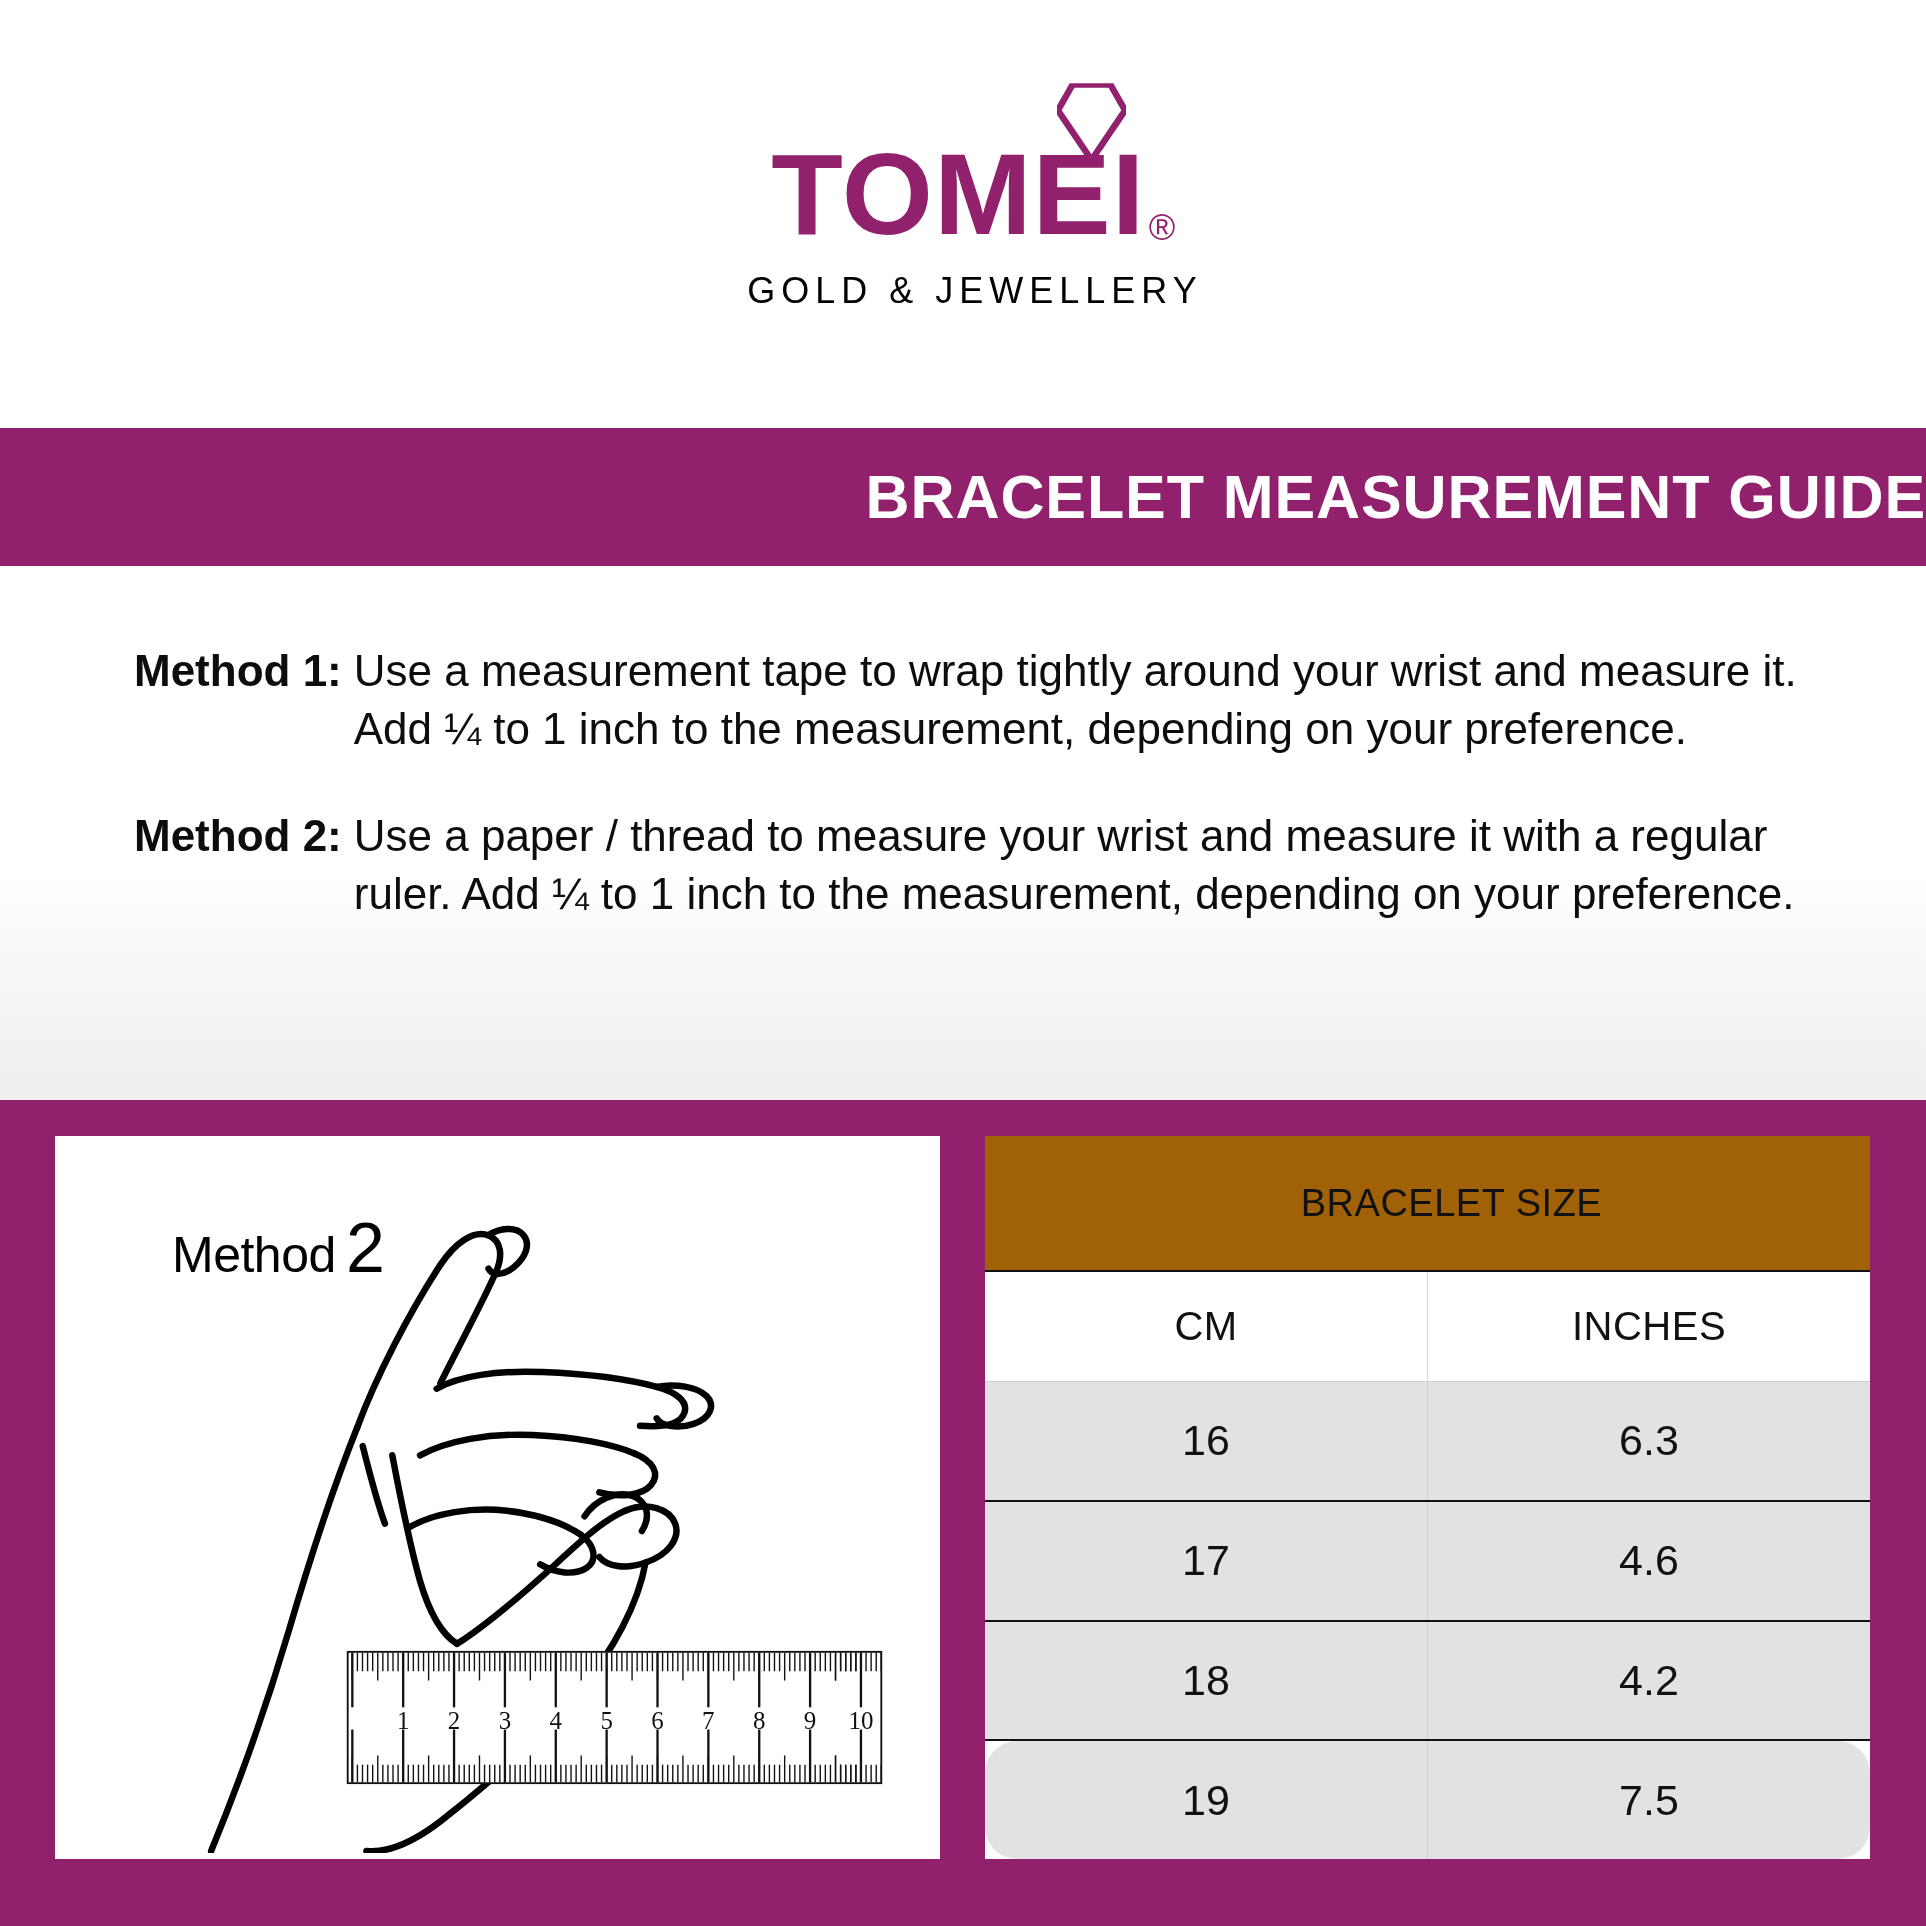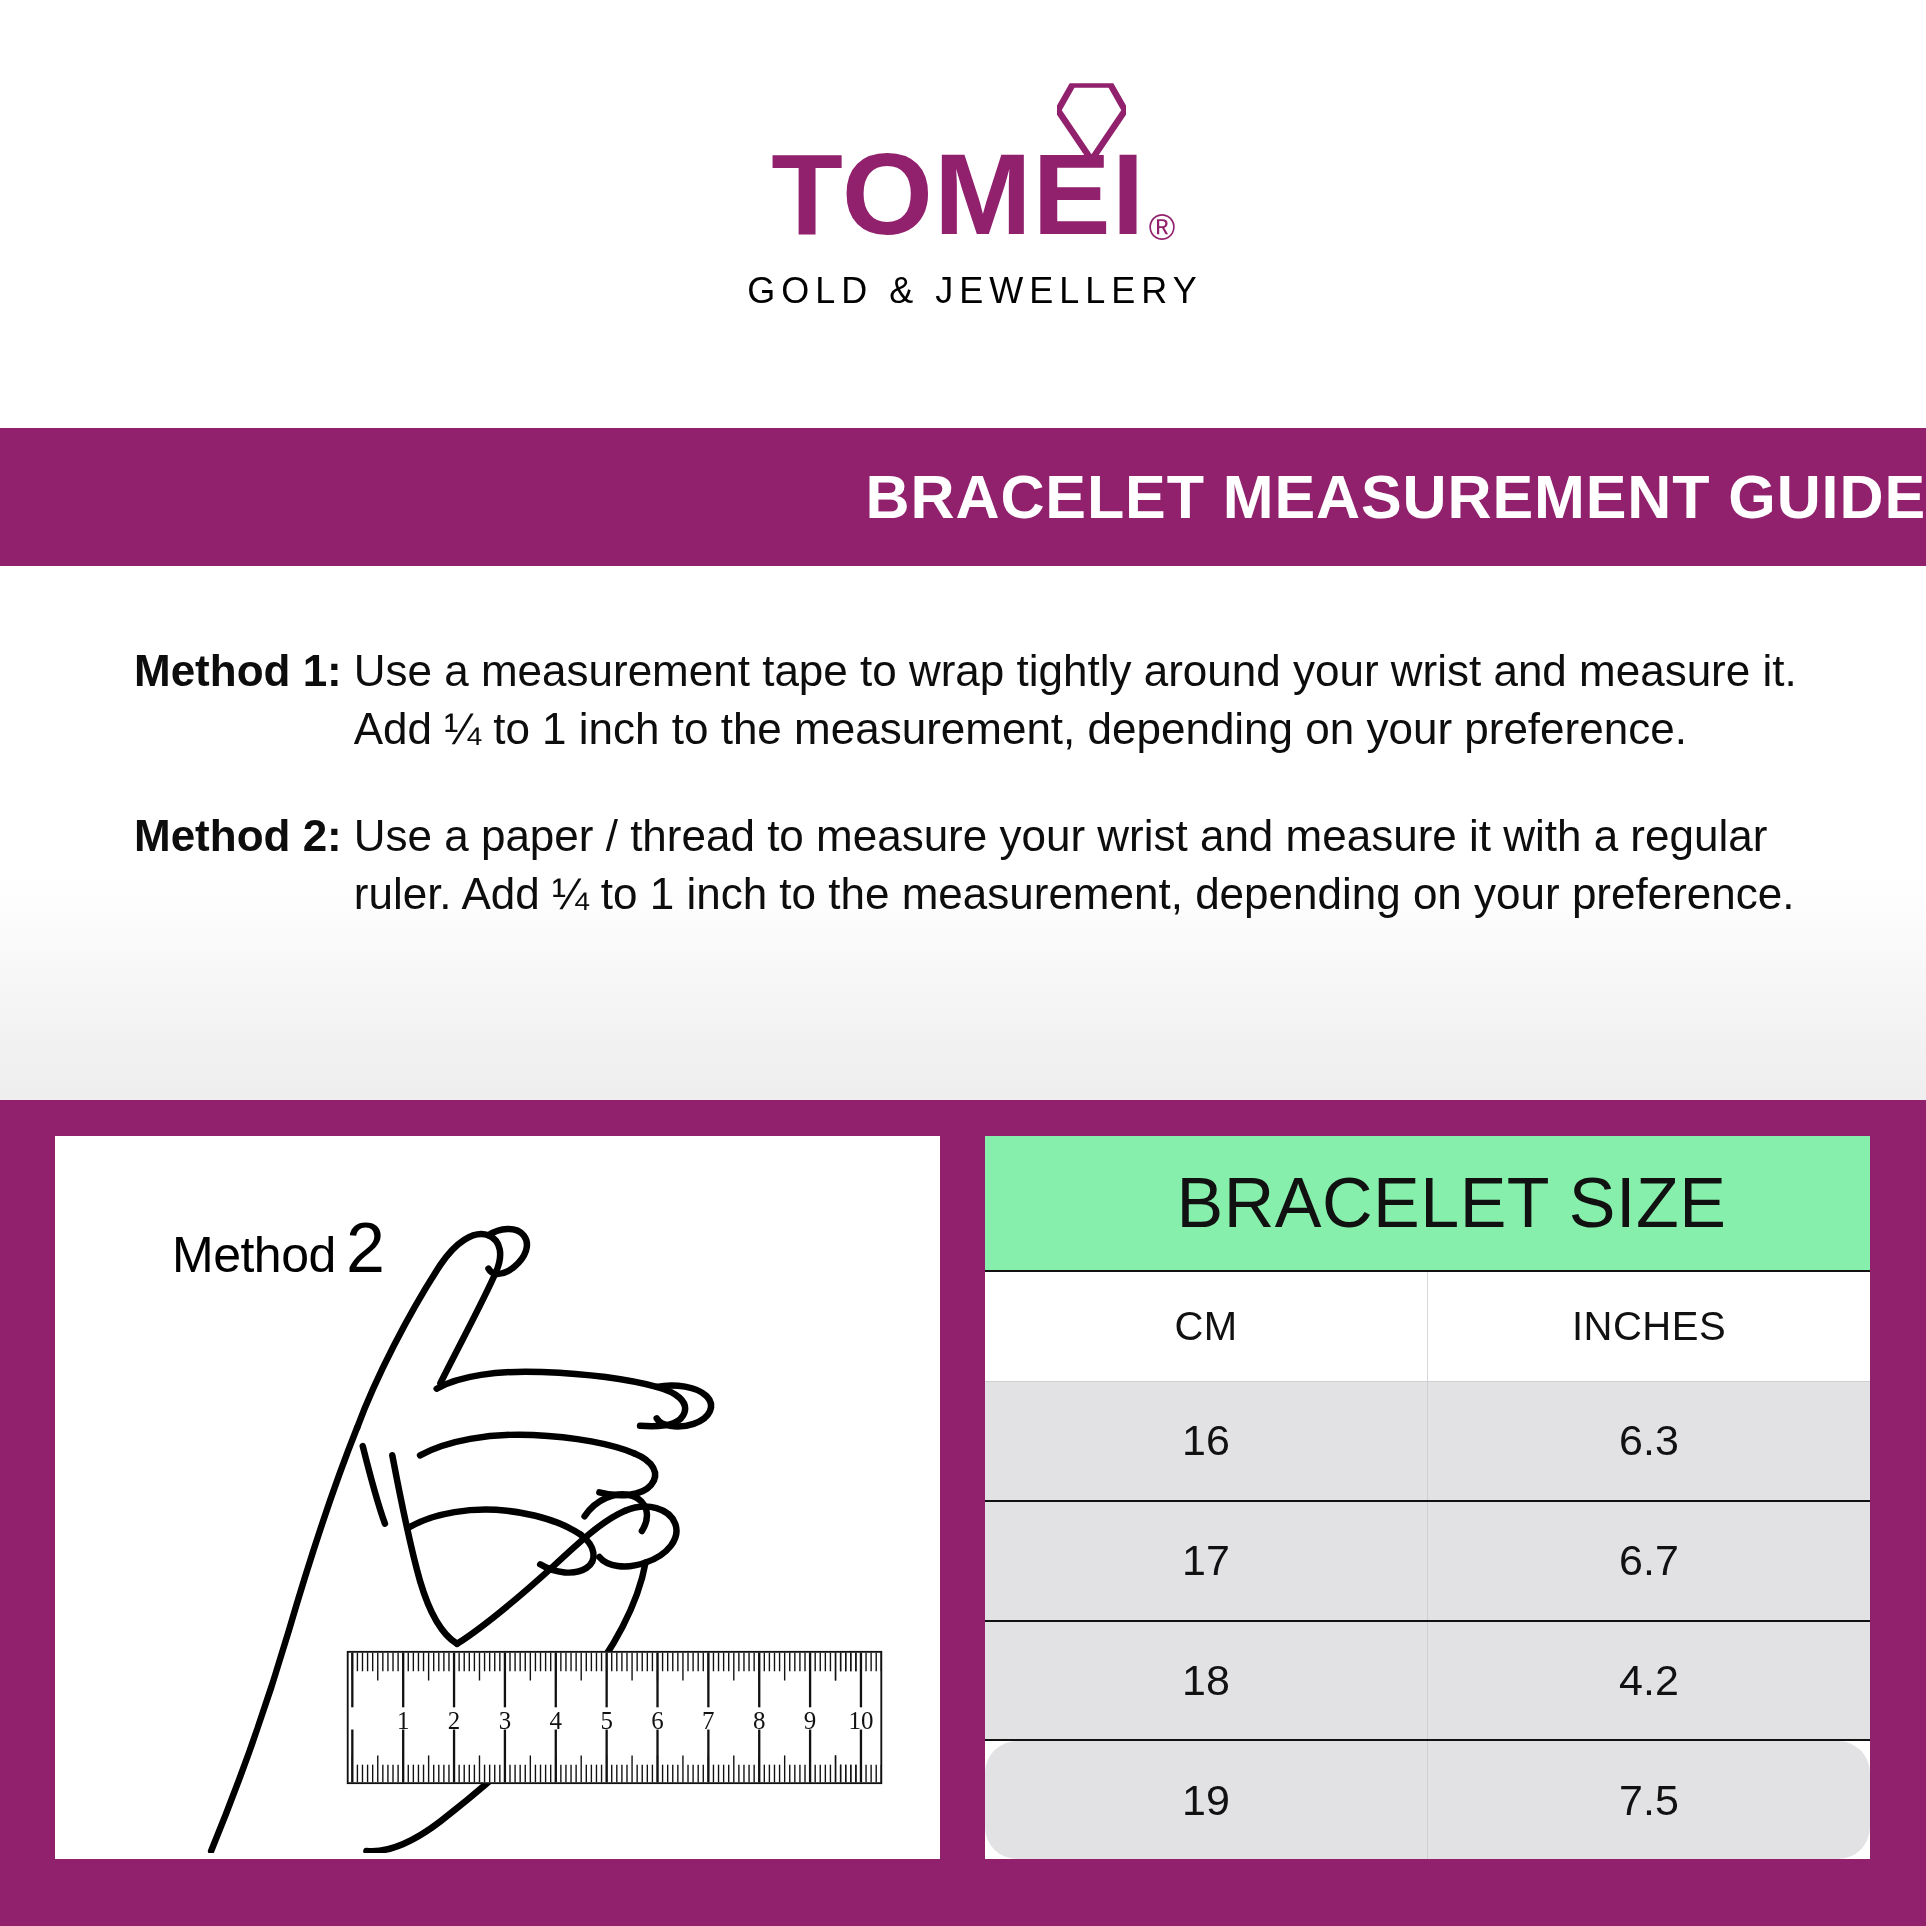--- a/index.html
+++ b/index.html
@@ -135,24 +135,24 @@
     position:absolute;left:985px;top:1136px;
     width:885px;height:723px;
     background:#ffffff;
     overflow:hidden;
     display:flex;flex-direction:column;
   }
   .tbl-title{
     flex:0 0 134px;
     display:flex;align-items:center;justify-content:center;
     font-family:"Liberation Sans", sans-serif;
-    font-size:70px;
+    font-size:38px;
     color:#111111;
     border-bottom:2.8px solid #111111;
-    background:#86efac;
+    background:#a16207;
     letter-spacing:0.5px;
     padding-left:48px;
   }
   .tbl-head{
     flex:0 0 109px;
     display:flex;
     background:#ffffff;
     border-bottom:0.5px solid #cfcfd2;
   }
   .tbl-head .cell{
@@ -359,21 +359,21 @@
 
   <div class="tbl-body">
 
     <div class="tbl-row">
       <div class="cell">16</div>
       <div class="cell">6.3</div>
     </div>
 
     <div class="tbl-row">
       <div class="cell">17</div>
-      <div class="cell">6.7</div>
+      <div class="cell">4.6</div>
     </div>
 
     <div class="tbl-row">
       <div class="cell">18</div>
       <div class="cell">4.2</div>
     </div>
 
     <div class="tbl-row">
       <div class="cell">19</div>
       <div class="cell">7.5</div>

